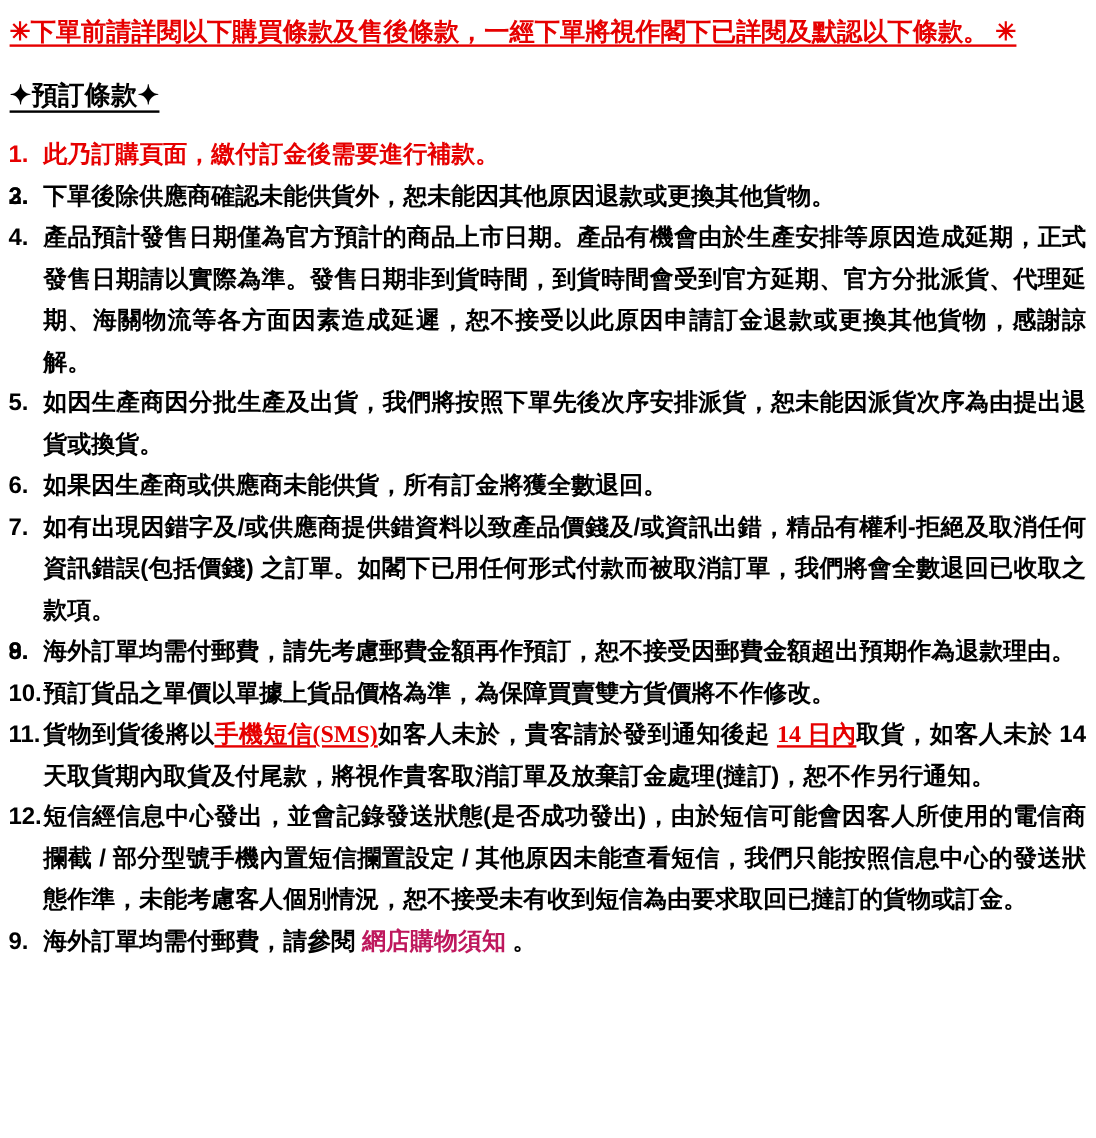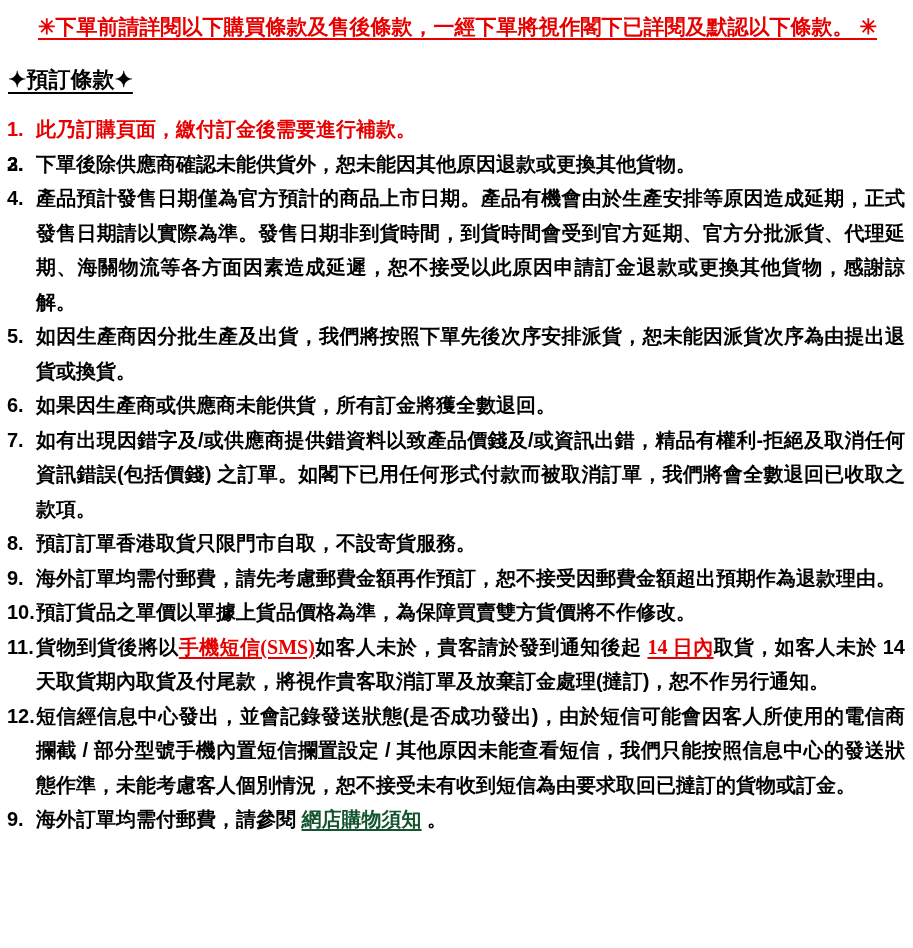--- a/index.html
+++ b/index.html
@@ -15,21 +15,20 @@
   .doc { padding: 12px 6px 0 6px; }
 
   .notice {
     margin-left: 2px;
     font-size: 21px;
     line-height: 30px;
     color: #e60000;
     text-decoration: underline;
     text-decoration-thickness: 2px;
     text-underline-offset: 4px;
-    text-align: center;
   }
 
   .section-title {
     display: inline-block;
     margin: 24px 4px 0 2px;
     font-size: 22px;
     line-height: 28px;
     color: #000000;
     text-decoration: underline;
     text-decoration-thickness: 2px;
@@ -55,22 +54,21 @@
   }
   .red { color: #e60000; }
   .hl {
     color: #e60000;
     text-decoration: underline;
     text-decoration-thickness: 2px;
     text-underline-offset: 3px;
     font-family: Liberation Serif, serif;
   }
   .link {
-    color: #14532d;
-    text-decoration: underline;
+    color: #be185d;
     text-decoration-thickness: 2px;
     text-underline-offset: 3px;
     cursor: pointer;
   }
 </style>
 </head>
 <body>
 
 <div class="doc">
 
@@ -109,21 +107,20 @@
       <span>如果因生產商或供應商未能供貨，所有訂金將獲全數退回。</span>
     </div>
 
     <div class="term">
       <span class="num">7.</span>
       <span>如有出現因錯字及/或供應商提供錯資料以致產品價錢及/或資訊出錯，精品有權利-拒絕及取消任何資訊錯誤(包括價錢) 之訂單。如閣下已用任何形式付款而被取消訂單，我們將會全數退回已收取之款項。</span>
     </div>
 
     <div class="term">
       <span class="num">8.</span>
-      <span>預訂訂單香港取貨只限門市自取，不設寄貨服務。</span>
     </div>
 
     <div class="term">
       <span class="num">9.</span>
       <span>海外訂單均需付郵費，請先考慮郵費金額再作預訂，恕不接受因郵費金額超出預期作為退款理由。</span>
     </div>
 
     <div class="term">
       <span class="num">10.</span>
       <span>預訂貨品之單價以單據上貨品價格為準，為保障買賣雙方貨價將不作修改。</span>

